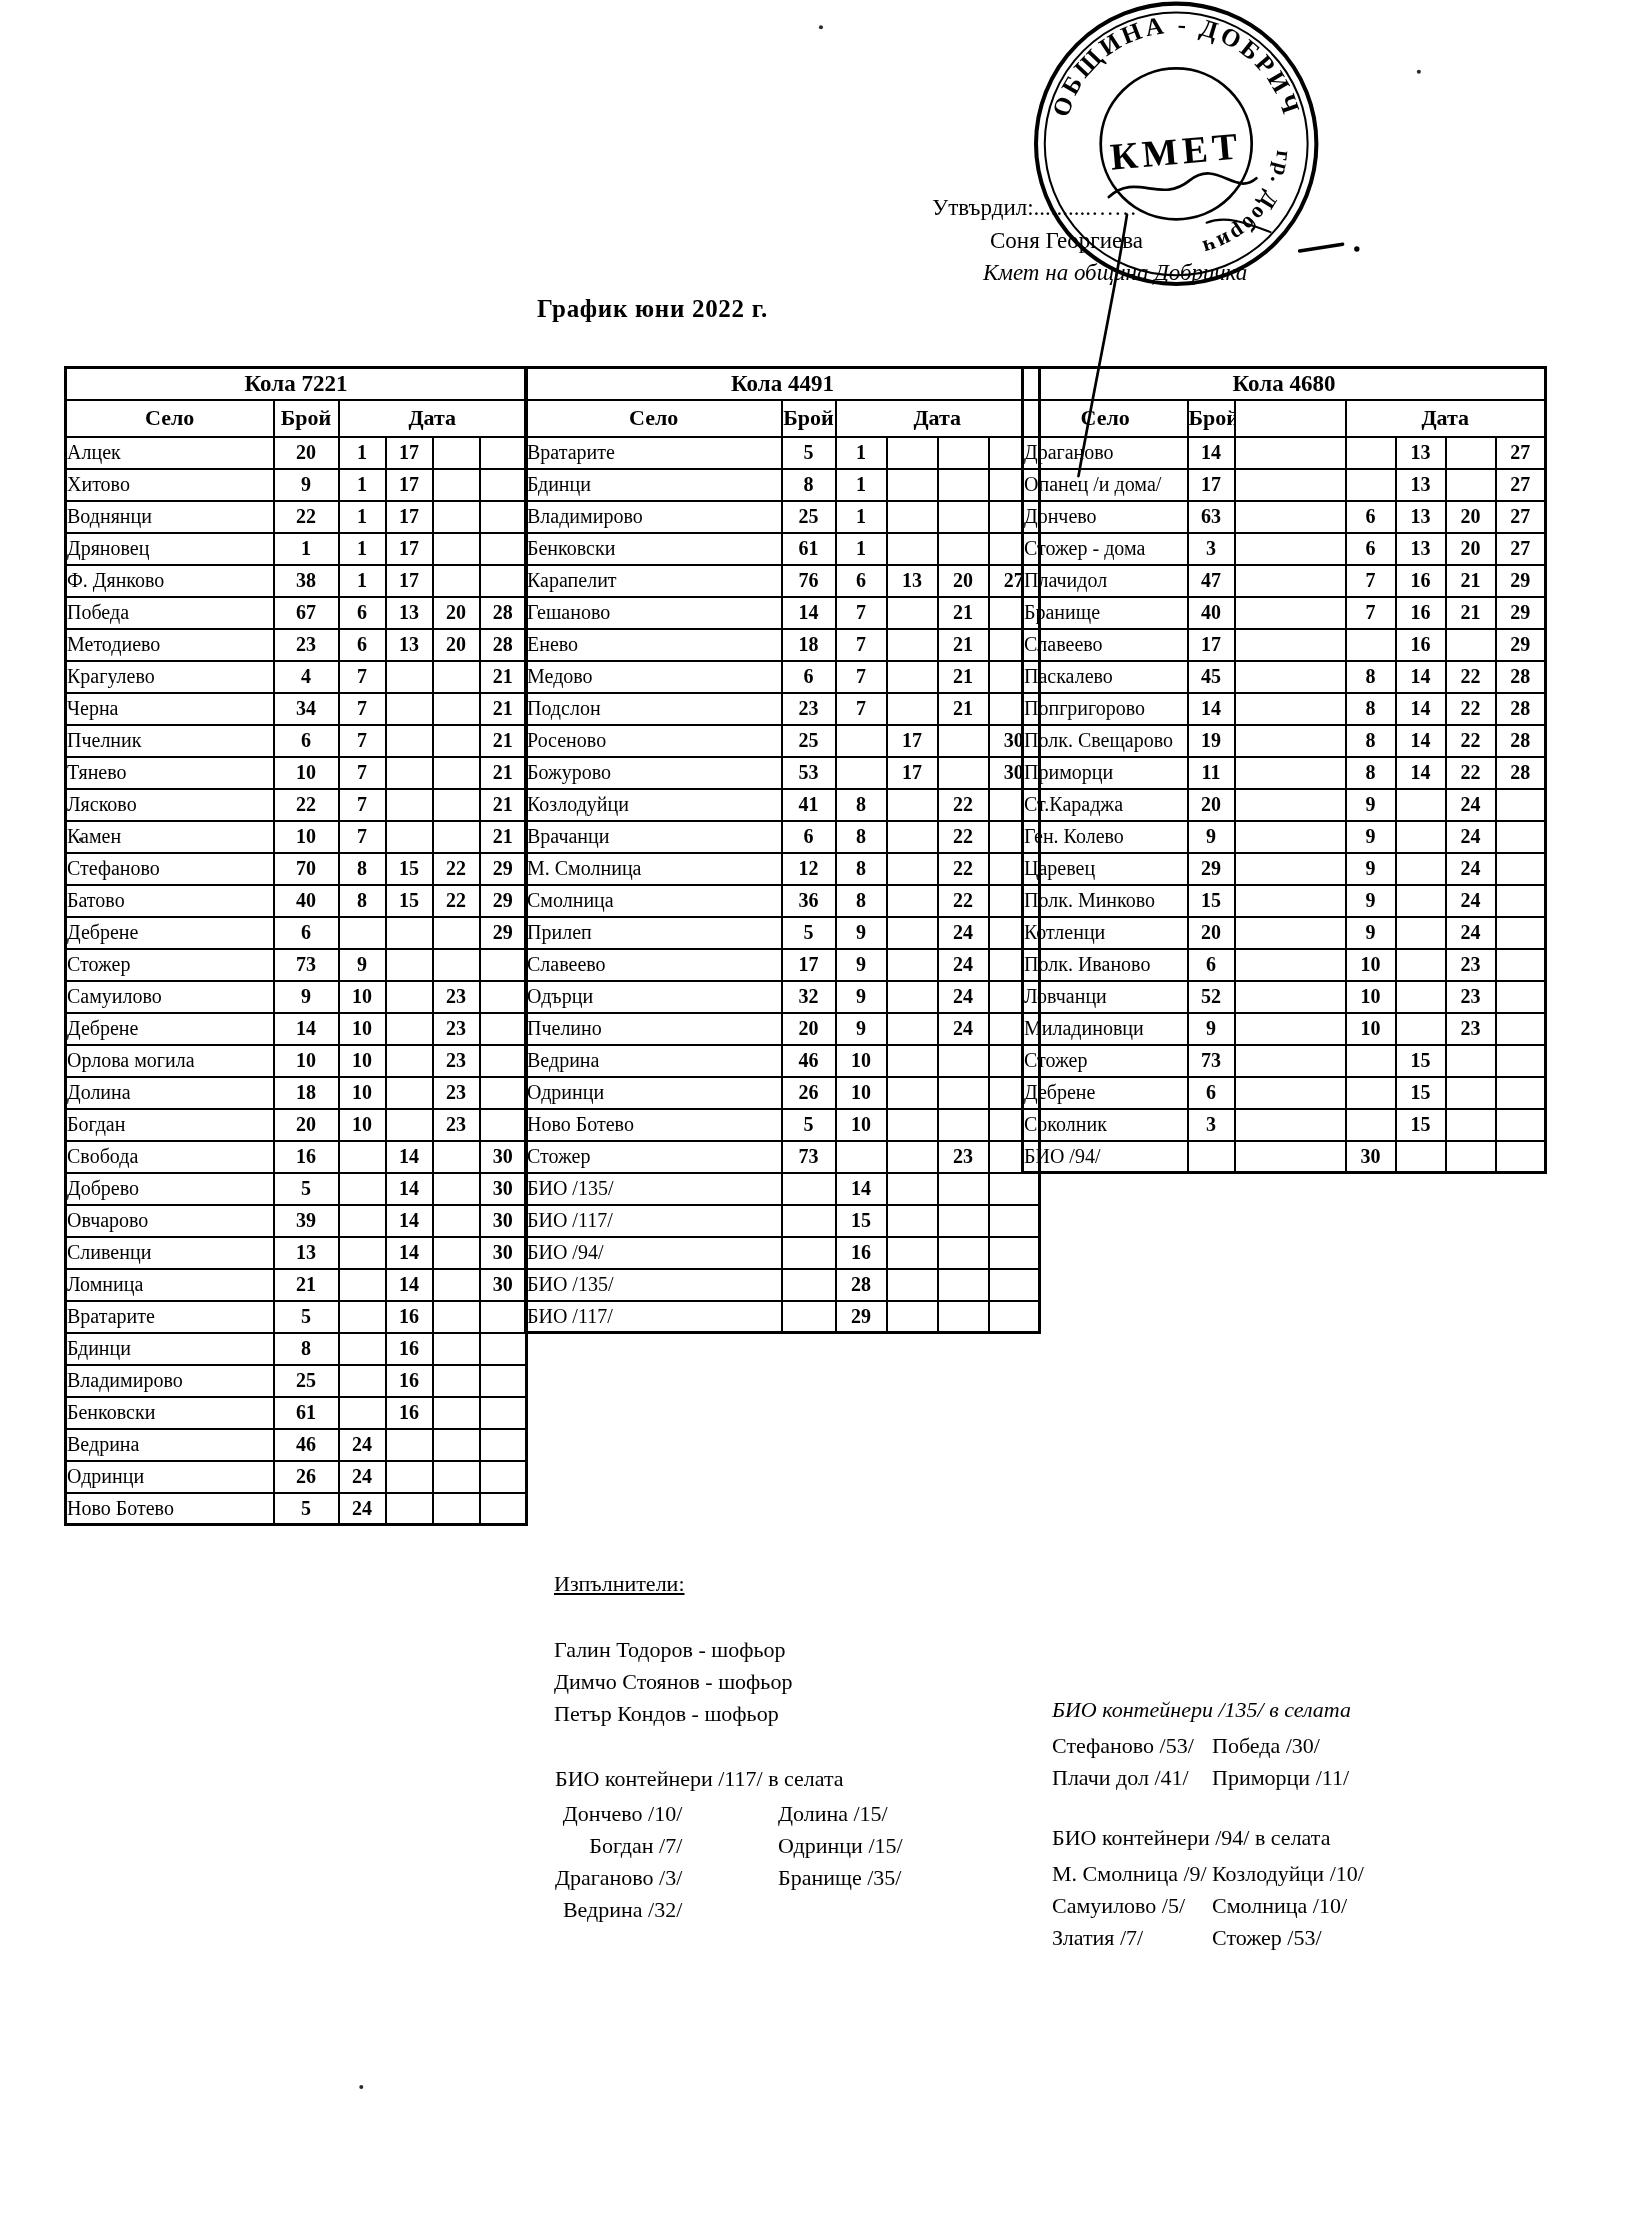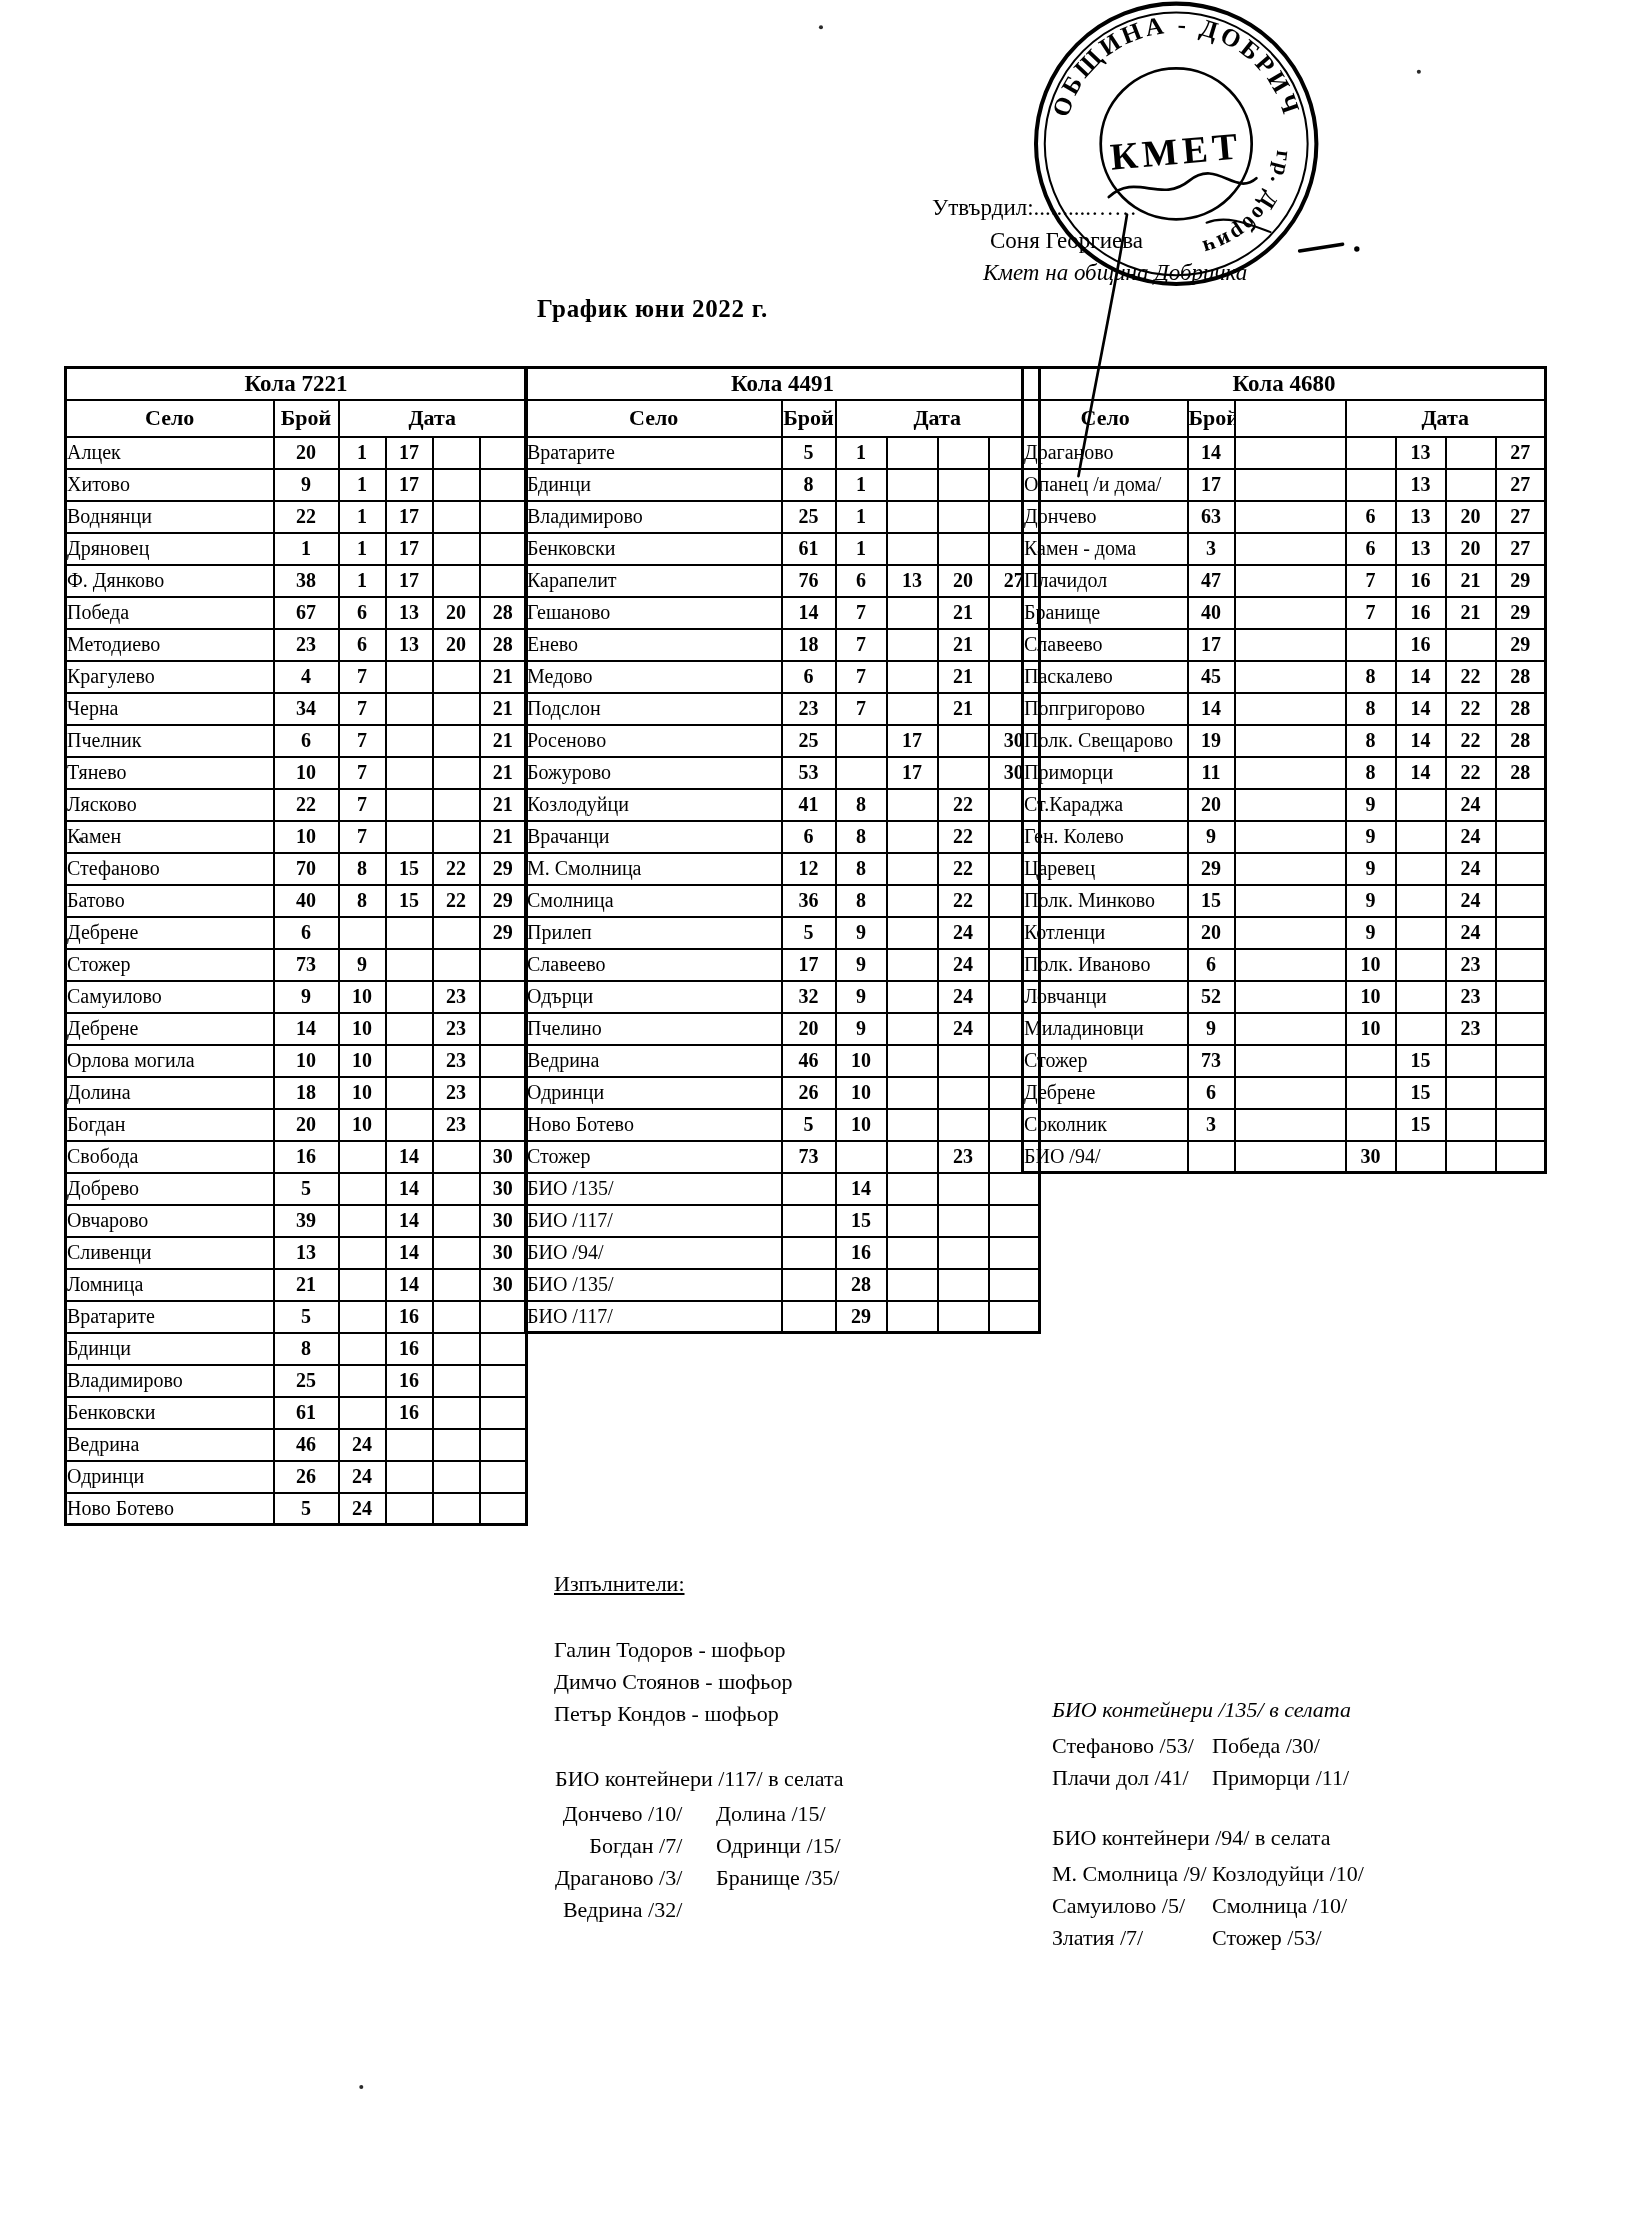--- a/index.html
+++ b/index.html
@@ -25,21 +25,21 @@
   #t2{left:524px;top:366px;width:514px;}
   #t3{left:1021px;top:366px;width:524px;}
   
   .note-head{position:absolute;font-size:22px;}
   .note-col{position:absolute;font-size:22px;}
   .note-line{height:32px;line-height:32px;}
   #exec-head{left:554px;top:1571px;text-decoration:underline;}
   #exec-list{left:554px;top:1603px;margin-top:31px;}
   #n117-head{left:555px;top:1766px;}
   #n117-c1{left:555px;top:1798px;text-align:right;}
-  #n117-c2{left:716px;top:1798px;}
+  #n117-c2{left:778px;top:1798px;}
   #n135-head{left:1052px;top:1697px;font-style:italic;}
   #n135-c1{left:1052px;top:1730px;}
   #n135-c2{left:1212px;top:1730px;}
   #n94-head{left:1052px;top:1825px;}
   #n94-c1{left:1052px;top:1858px;}
   #n94-c2{left:1212px;top:1858px;}
   
   #overlay{position:absolute;left:0;top:0;pointer-events:none;}
 </style>
 </head>
@@ -637,21 +637,21 @@
         <tr>
           <td class="v">Дончево</td>
           <td class="c">63</td>
           <td class="sp"></td>
           <td class="d">6</td>
           <td class="d">13</td>
           <td class="d">20</td>
           <td class="d">27</td>
         </tr>
         <tr>
-          <td class="v">Камен - дома</td>
+          <td class="v">Стожер - дома</td>
           <td class="c">3</td>
           <td class="sp"></td>
           <td class="d">6</td>
           <td class="d">13</td>
           <td class="d">20</td>
           <td class="d">27</td>
         </tr>
         <tr>
           <td class="v">Плачидол</td>
           <td class="c">47</td>

